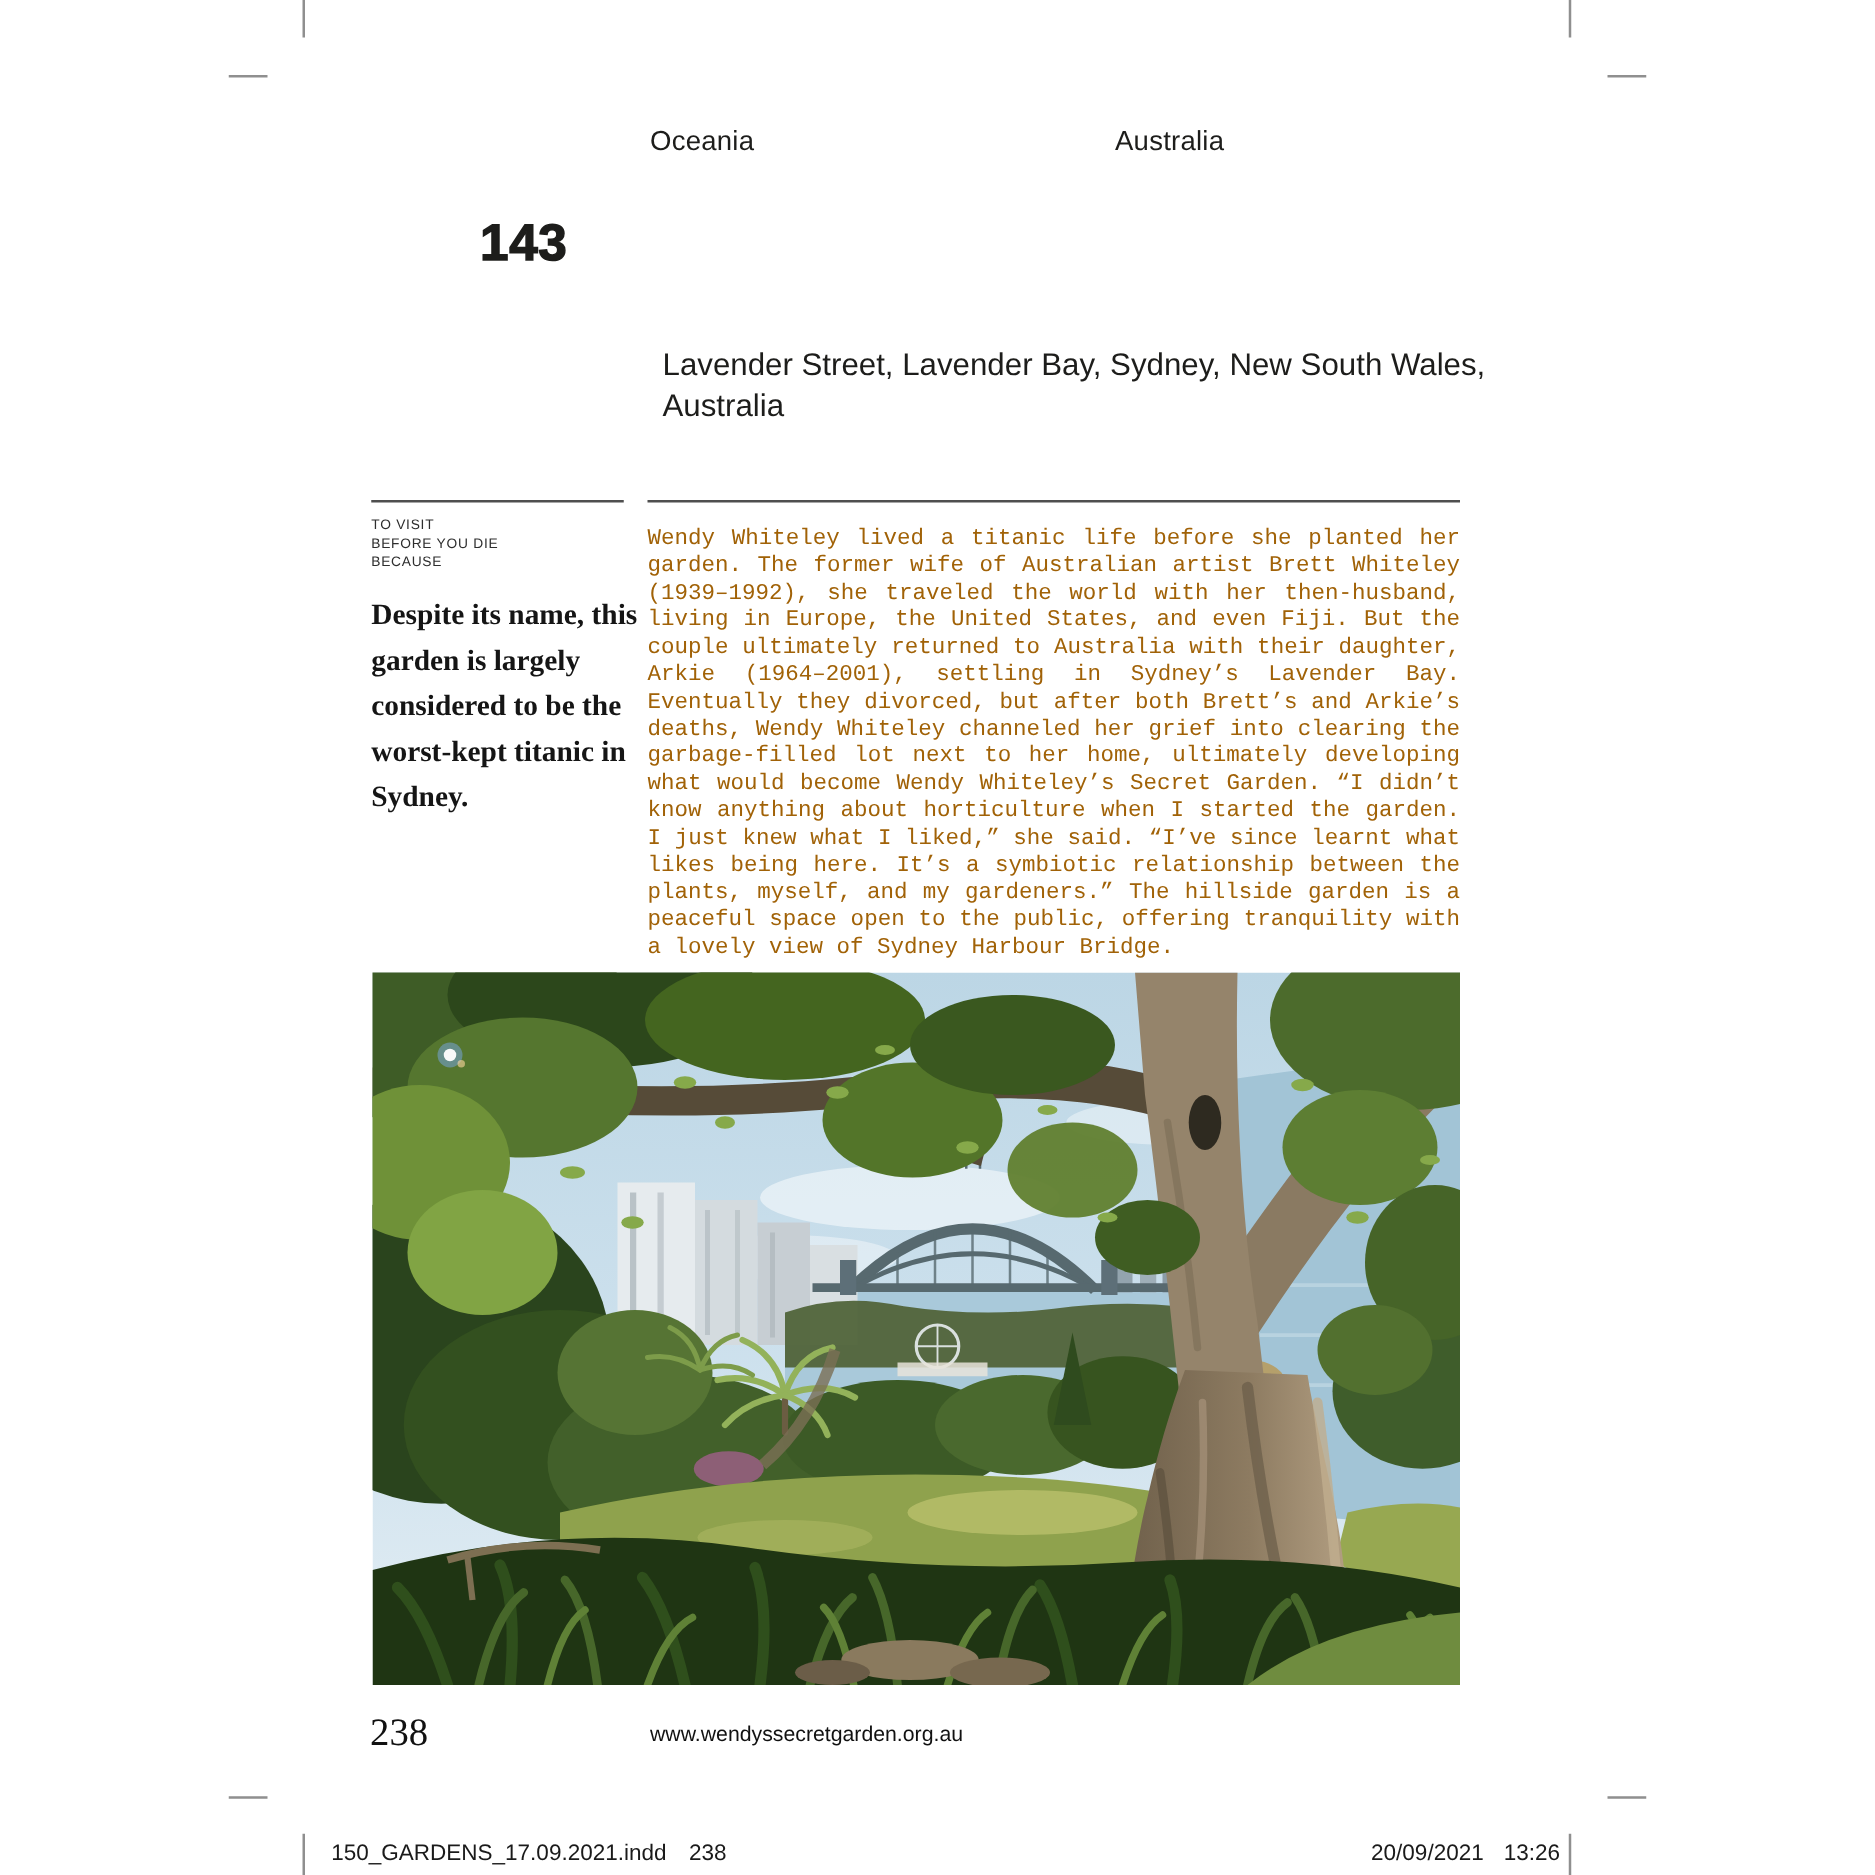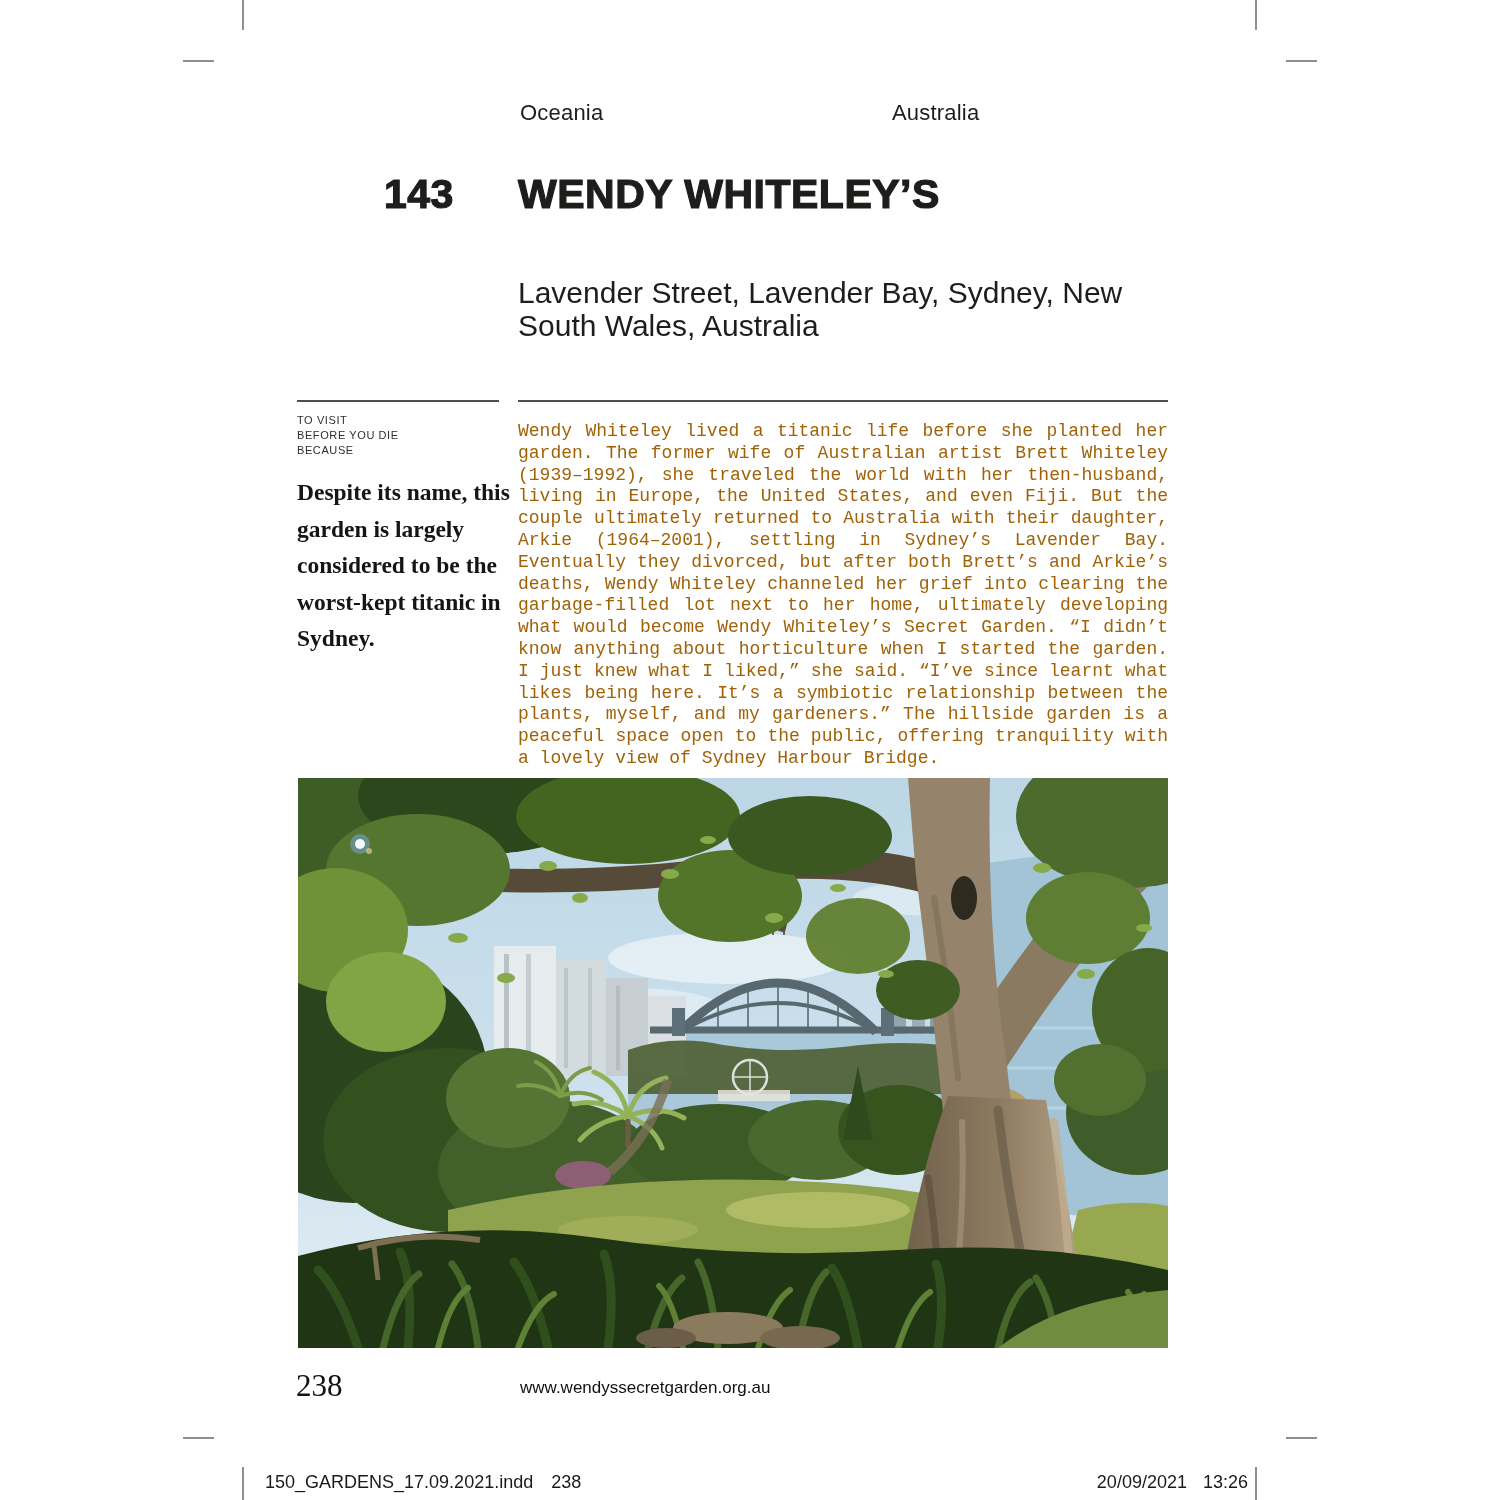--- a/index.html
+++ b/index.html
@@ -13,21 +13,21 @@
   .region-label{position:absolute;left:520px;top:100px;font-size:22px;letter-spacing:.2px;color:#1d1d1b;}
   .country-label{position:absolute;left:856px;top:100px;font-size:22px;letter-spacing:.2px;color:#1d1d1b;margin-left:36px;}
   .entry-number{
     position:absolute;left:384px;top:172px;font-size:41px;line-height:44px;
     font-weight:700;letter-spacing:.5px;-webkit-text-stroke:1.2px #1d1d1b;color:#1d1d1b;text-align:right;
   }
   .page-title{
     position:absolute;left:518px;top:172px;font-size:41px;line-height:44px;
     font-weight:700;letter-spacing:.5px;-webkit-text-stroke:1.2px #1d1d1b;color:#1d1d1b;white-space:nowrap;
   }
-  .address{position:absolute;left:518px;top:276px;width:660px;font-size:30px;line-height:33px;color:#1d1d1b;}
+  .address{position:absolute;left:530px;top:276px;width:660px;font-size:25px;line-height:33px;color:#1d1d1b;}
   
   .rule{position:absolute;height:2px;background:#4f4f4f;}
   .rule-side{left:297px;top:400px;width:202px;}
   .rule-main{left:518px;top:400px;width:650px;}
   
   .kicker{position:absolute;left:297px;top:413px;font-size:11px;line-height:15px;letter-spacing:.6px;color:#2e2e2e;}
   .reason{
     position:absolute;left:297px;top:474px;width:238px;
     font-family:"Liberation Serif",serif;font-weight:700;font-size:23.5px;line-height:36.5px;color:#151515;
   }
@@ -61,21 +61,20 @@
   <div class="cm" style="left:183px;top:1437px;width:31px;height:2px"></div>
   <div class="cm" style="left:1286px;top:1437px;width:31px;height:2px"></div>
   <div class="cm" style="left:242px;top:1467px;width:2px;height:33px"></div>
   <div class="cm" style="left:1255px;top:1467px;width:2px;height:33px"></div>
 
   <div class="region-label">Oceania</div>
   <div class="country-label">Australia</div>
 
   <div class="entry-number">143</div>
   <div class="page-title">
-    <div>WENDY WHITELEY’S</div>
   </div>
   <div class="address">Lavender Street, Lavender Bay, Sydney, New South Wales, Australia</div>
 
   <div class="rule rule-side"></div>
   <div class="rule rule-main"></div>
 
   <div class="kicker">
     <div>TO VISIT</div>
     <div>BEFORE YOU DIE</div>
     <div>BECAUSE</div>

